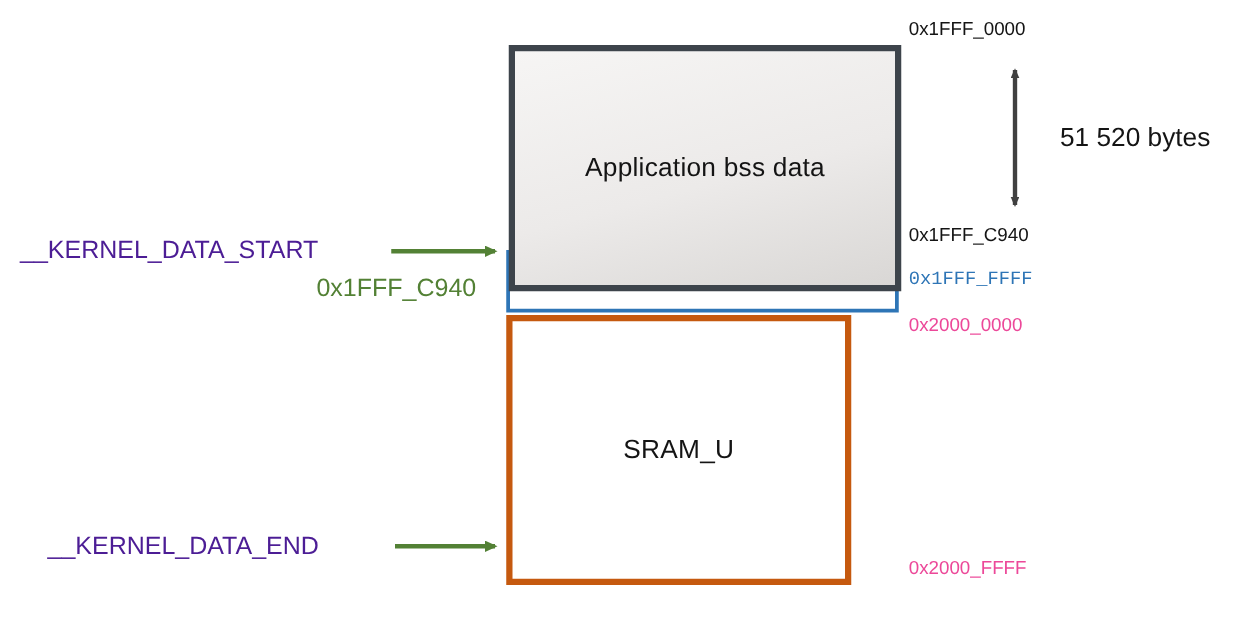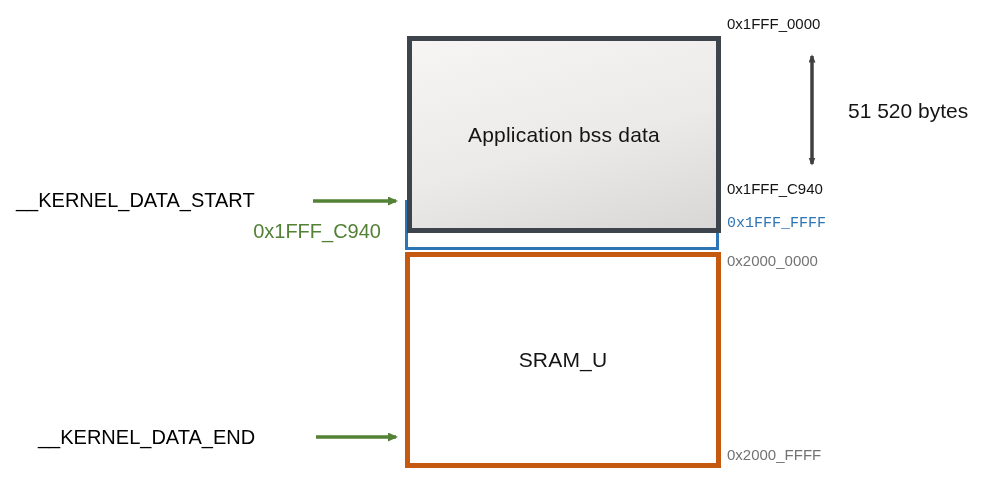--- a/index.html
+++ b/index.html
@@ -28,44 +28,44 @@
     background: linear-gradient(165deg, #f6f5f4 0%, #eceae9 55%, #d9d7d5 100%);
     z-index: 2;
   }
   .gap-box {
     left: 405px; top: 200px; width: 314px; height: 50px;
     border: 3px solid #2e75b6;
     background: #ffffff;
     z-index: 1;
   }
   .sram-box {
-    left: 405px; top: 252px; width: 316px; height: 216px;
+    left: 405px; top: 252px; width: 276px; height: 216px;
     border: 5px solid #c5590f;
     background: #ffffff;
     z-index: 1;
   }
   .box-label {
     font-size: 21px;
     color: #141414;
     letter-spacing: 0.2px;
   }
   .lbl {
     position: absolute;
     white-space: nowrap;
     font-size: 15px;
     color: #141414;
     line-height: 1.1;
   }
   .addr-right { left: 727px; }
   .blue   { color: #2e75b6; }
-  .orange { color: #737373; }
+  .orange { color: #ec4899; }
   .green  { color: #538135; }
   .left-sym {
     font-size: 20px;
-    color: #000000;
+    color: #4c1d95;
   }
   .left-addr {
     font-size: 20px;
     text-align: right;
   }
   .size-label {
     left: 848px; top: 99px;
     font-size: 21px;
   }
   svg.arrows {

